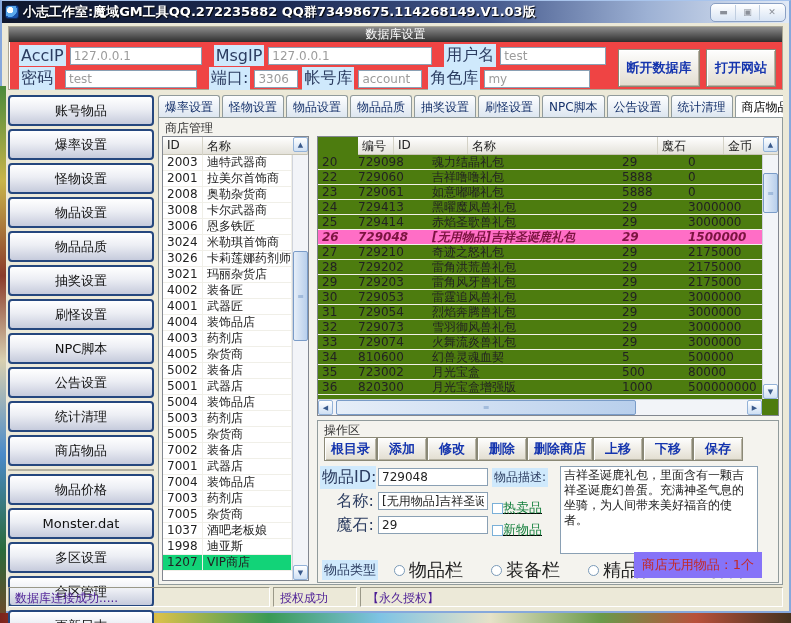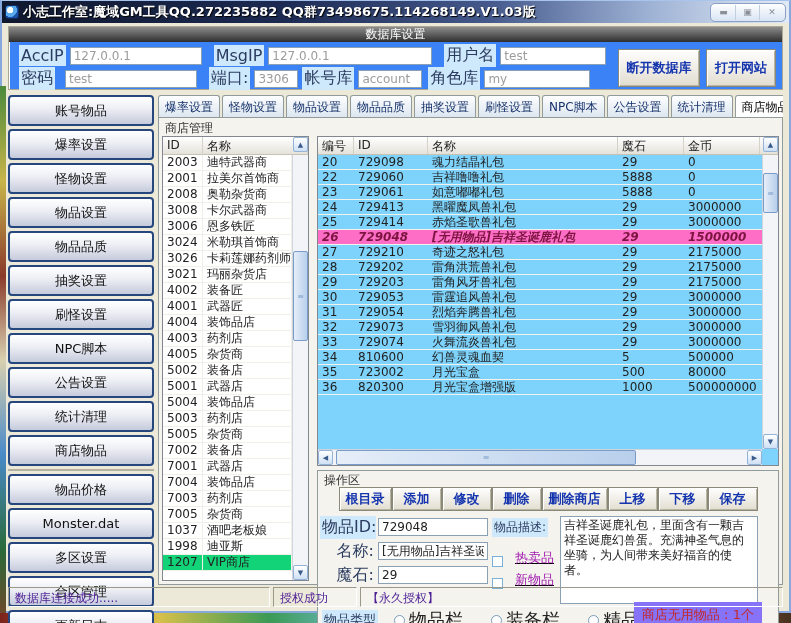--- a/index.html
+++ b/index.html
@@ -26,21 +26,21 @@
     text-shadow:1px 1px 1px #000; }
   .win-controls { display:flex; background:linear-gradient(#ffffff,#d8e4f4); border:1px solid #8aa0c4;
     border-radius:5px; padding:1px; flex:none; }
   .win-btn { width:24px; height:15px; display:flex; align-items:center; justify-content:center;
     color:#8a8f98; font-size:9px; border-right:1px solid #c0cee0; cursor:default; }
   .win-btn:last-child { border-right:none; }
   
   .client { position:absolute; top:22px; left:2px; right:2px; bottom:2px; background:#ece9d8; }
   
   .db-group { position:absolute; top:3px; left:4px; right:4px; height:64px;
-    border:1px solid #aaa795; box-shadow:inset 1px 1px 0 #fff; background:#3b82f6; }
+    border:1px solid #aaa795; box-shadow:inset 1px 1px 0 #fff; background:#ef4444; }
   .db-title { height:15px; background:linear-gradient(#8c8c8c,#2e2e2e); color:#fff;
     font-size:12px; text-align:center; line-height:15px; }
   .db-body { display:flex; padding:3px 4px 0 10px; }
   .db-fields { flex:1; }
   .db-row { display:flex; align-items:center; height:21px; margin-bottom:2px; }
   .lbl { font-size:16px; color:#2b3c60; white-space:nowrap; padding:1px 2px; }
   .hl { background:#cfe9fc; }
   input.tb { border:1px solid #8aa0b4; background:#fff; height:18px; font-size:12px;
     padding:0 3px; color:#9c9c9c; font-family:"DejaVu Sans",sans-serif; }
   .db-buttons { display:flex; align-items:center; gap:6px; padding:0 2px; }
@@ -83,48 +83,48 @@
   
   .vsb { position:absolute; top:18px; right:0; bottom:0; width:16px; background:#f2f4f8; border-left:1px solid #d0d4dc; }
   .sb-arrow { position:absolute; left:0; width:15px; height:15px; background:linear-gradient(#ffffff,#cfe0f4);
     border:1px solid #93b2d8; border-radius:2px; color:#3a5a8c; font-size:7px; display:flex; align-items:center; justify-content:center; }
   .sb-thumb { position:absolute; left:0; width:15px; background:linear-gradient(90deg,#e6eef8,#b8cfec);
     border:1px solid #7a9cc8; border-radius:2px; color:#7a9cc8; font-size:8px; display:flex; align-items:center; justify-content:center; }
   .hsb { position:absolute; left:0; right:16px; bottom:0; height:16px; background:#f2f4f8; border-top:1px solid #d0d4dc; }
   .hsb .sb-arrow { top:0; }
   
   .rcol { flex:1; margin-left:8px; display:flex; flex-direction:column; min-width:0; }
-  .itable { height:330px; flex:none; border:1px solid #828790; background:#7dd3fc; position:relative; overflow:hidden; }
+  .itable { height:280px; flex:none; border:1px solid #828790; background:#4d7c0f; position:relative; overflow:hidden;padding-left:40px; }
   .itable .hdr { display:grid; grid-template-columns:36px 74px 190px 66px 76px 1fr; height:18px;
     background:linear-gradient(#ffffff,#e4e2da); border-bottom:1px solid #c6c3b4; }
   .itable .hdr div { font-size:12px; color:#222; padding:1px 4px; border-right:1px solid #d4d2c6; white-space:nowrap; overflow:hidden;}
   .irows { position:absolute; top:18px; left:0; right:16px; bottom:16px; overflow:hidden; }
   .irow { display:grid; grid-template-columns:36px 74px 190px 66px 76px 1fr; height:15px; border-bottom:1px solid #f2f1ea; }
   .irow div { font-size:12px; color:#222; padding:0 4px; white-space:nowrap; overflow:hidden; line-height:14px; }
   .irow.sel-pink { background:var(--pink);font-style:italic; }
   .irow.sel-pink div { color:#7c1340; font-weight:bold; }
   .irow.sel-pink div.loc { color:#e2ec44; }
   
   .op-group { flex:1; margin-top:4px; border:1px solid #919b9c; background:#f4f3ee; position:relative; }
   .op-label { font-size:12px; color:#333; padding:1px 0 0 6px; height:14px; }
-  .op-buttons { display:flex; justify-content:center; padding:2px 6px; }
+  .op-buttons { display:flex; justify-content:flex-start; padding:2px 6px; }
   .op-btn { height:24px; min-width:50px; padding:0 6px; font-size:13px; }
   .op-fields { position:relative; display:flex; padding:3px 6px 0 2px; }
   .fcol { width:172px; flex:none; }
   .frow { display:flex; align-items:center; height:22px; margin-bottom:2px; }
   .frow .lbl { width:56px; text-align:right; margin-right:2px; flex:none; }
   .frow input.tb { width:110px; color:#222; }
   .type-row { display:flex; align-items:center; gap:16px; margin:4px 0 0 4px; white-space:nowrap; }
   .radio-opt { display:flex; align-items:center; gap:4px; font-size:18px; color:#222; }
   .radio { width:11px; height:11px; border-radius:50%; border:1px solid #7a9ab8; background:#fff; position:relative; flex:none;}
   .radio.checked::after { content:""; position:absolute; left:2px; top:2px; width:5px; height:5px; border-radius:50%; background:#1a4a9c; }
   .dcol { flex:1; display:flex; min-width:0; }
   .dleft { width:68px; flex:none;text-decoration:underline; }
   .desc-lbl { font-size:12px; color:#2b3c60; padding:1px 2px; display:inline-block; margin-bottom:8px; }
-  .chk-row { display:flex; align-items:flex-end; gap:12px; font-size:13px; color:#a21caf; margin:4px 0; }
+  .chk-row { display:flex; align-items:center; gap:0; font-size:13px; color:#15803d; margin:4px 0; }
   .chk { width:11px; height:11px; border:1px solid #7ab0d8; background:#fff; flex:none; }
   .desc-box { flex:1; height:88px; border:1px solid #8aa0b4; background:#fff; font-size:12px;
     color:#222; padding:1px 3px; resize:none; overflow:hidden; line-height:15px; font-family:"DejaVu Sans",sans-serif; margin-right:14px;}
   .badge { position:absolute; right:16px; bottom:4px; background:var(--badgebg); color:var(--badgetx);
     font-size:13px; padding:4px 8px; }
   
   .statusbar { position:absolute; left:4px; right:4px; bottom:2px; height:20px; display:flex; gap:3px; }
   .status-cell { border:1px solid; border-color:#9a9888 #ffffff #ffffff #9a9888; font-size:12px; color:#4c1d95;
     padding:2px 6px; white-space:nowrap; overflow:hidden; }
   .sc0 { width:262px; flex:none; } .sc1 { width:84px; flex:none; } .sc2 { flex:1; }

